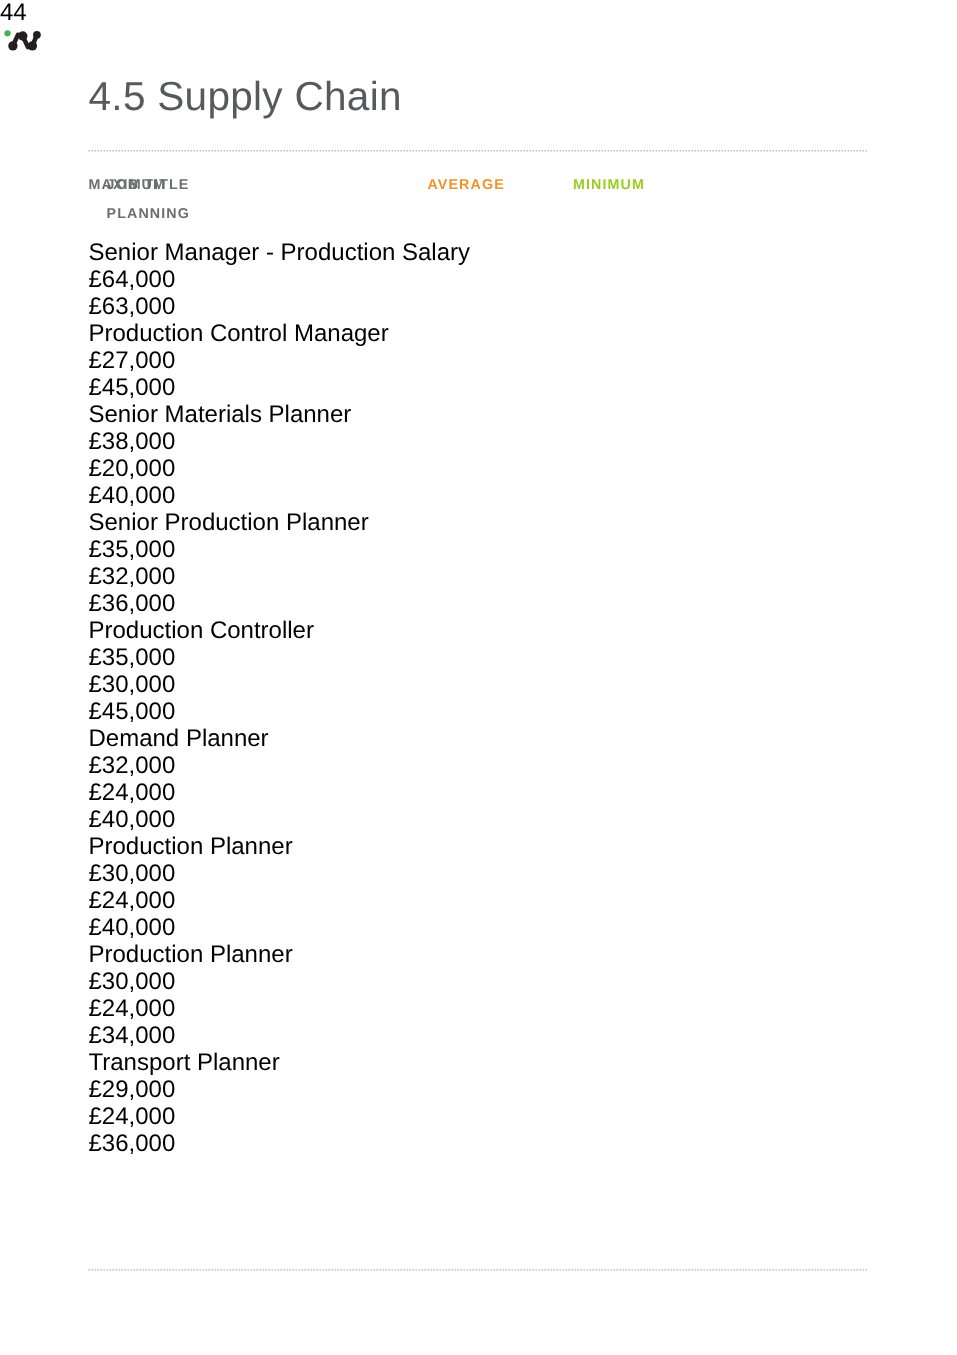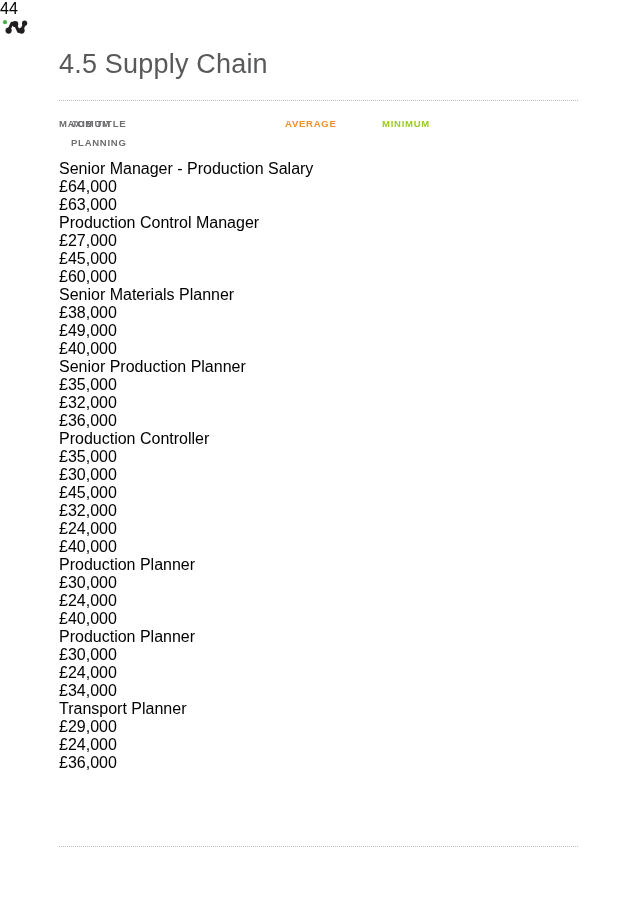--- a/index.html
+++ b/index.html
@@ -181,41 +181,41 @@
     <div class="rows" id="rows-container">
         <div class="row odd">
           <div class="cell-title">Senior Manager - Production Salary</div>
           <div class="cell-val cell-avg">£64,000</div>
           <div class="cell-val cell-min">£63,000</div>
         </div>
         <div class="row even">
           <div class="cell-title">Production Control Manager</div>
           <div class="cell-val cell-avg">£27,000</div>
           <div class="cell-val cell-min">£45,000</div>
-          <div class="cell-val cell-max">£60,000</div>
         </div>
         <div class="row odd">
           <div class="cell-title">Senior Materials Planner</div>
           <div class="cell-val cell-avg">£38,000</div>
-          <div class="cell-val cell-min">£49,000</div>
+          <div class="cell-val cell-min">£20,000</div>
           <div class="cell-val cell-max">£40,000</div>
         </div>
         <div class="row even">
           <div class="cell-title">Senior Production Planner</div>
           <div class="cell-val cell-avg">£35,000</div>
           <div class="cell-val cell-min">£32,000</div>
           <div class="cell-val cell-max">£36,000</div>
         </div>
         <div class="row odd">
           <div class="cell-title">Production Controller</div>
           <div class="cell-val cell-avg">£35,000</div>
           <div class="cell-val cell-min">£30,000</div>
           <div class="cell-val cell-max">£45,000</div>
         </div>
         <div class="row even">
+          <div class="cell-title">Demand Planner</div>
           <div class="cell-val cell-avg">£32,000</div>
           <div class="cell-val cell-min">£24,000</div>
           <div class="cell-val cell-max">£40,000</div>
         </div>
         <div class="row odd">
           <div class="cell-title">Production Planner</div>
           <div class="cell-val cell-avg">£30,000</div>
           <div class="cell-val cell-min">£24,000</div>
           <div class="cell-val cell-max">£40,000</div>
         </div>

